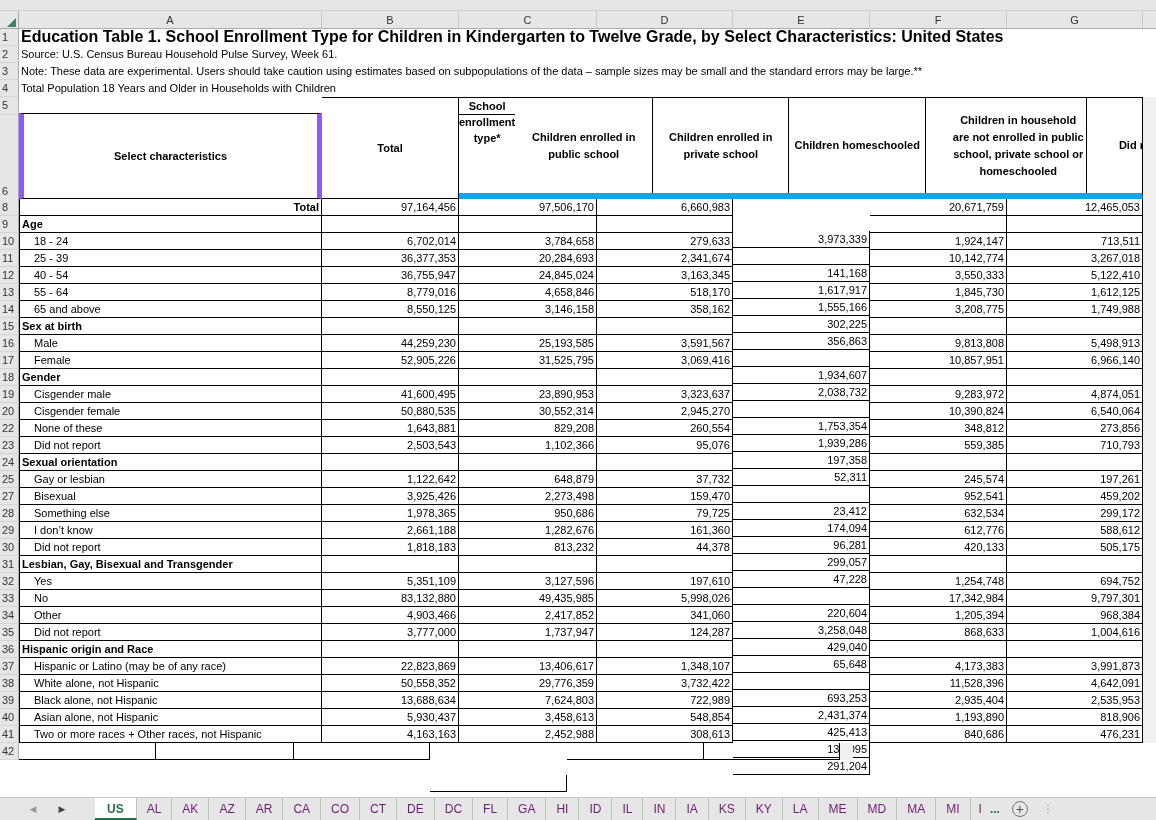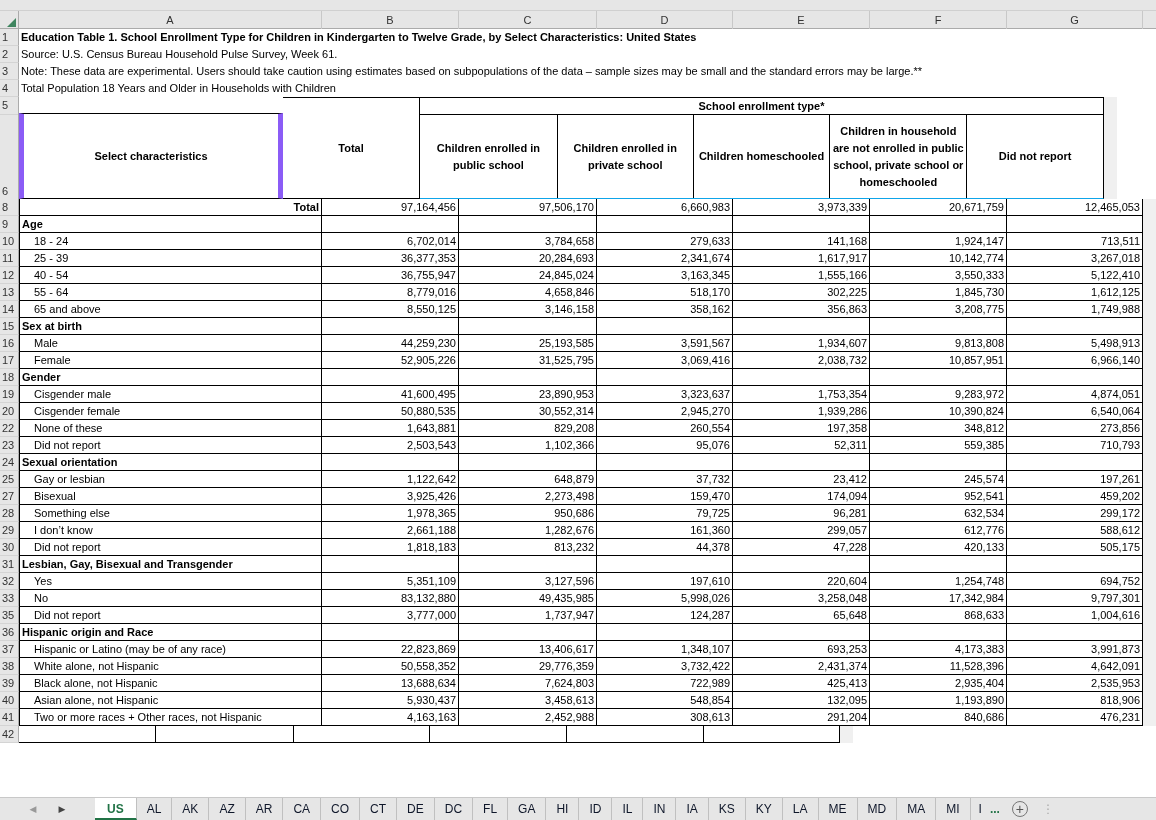--- a/index.html
+++ b/index.html
@@ -25,37 +25,37 @@
   }
   .grid { position: absolute; left: 0; top: 29px; width: 1156px; }
   .row { display: flex; height: 17px; position: relative; }
   .rn {
     width: 19px; flex: none; background: #e6e6e6; color: #333; font-size: 11px;
     border-right: 1px solid #ababab; border-bottom: 1px solid #d4d4d4;
     display: flex; align-items: flex-end; padding-left: 2px; line-height: 16px;
   }
   .c { flex: none; height: 100%; white-space: nowrap; overflow: visible; padding: 0 2px; line-height: 16px; }
   .cA { width: 303px; } .cB { width: 137px; } .cC { width: 138px; } .cD { width: 136px; }
-  .cE { width: 137px; } .cF { width: 137px; } .cG { width: 136px; }
+  .cE { width: 137px; margin-top: 32px; } .cF { width: 137px; } .cG { width: 136px; }
   .stripe { width: 13px; flex: none; background: #f0f0f0; }
-  .title { font-weight: bold; font-size: 11px; }
+  .title { font-weight: bold; font-size: 16px; }
   .tbl .c { border-right: 1px solid #000; border-bottom: 1px solid #000; }
   .tbl .cA { border-left: 1px solid #000; }
   .num { text-align: right; }
   .cat { font-weight: bold; }
   .sub { padding-left: 14px; }
   .hdr { font-weight: bold; text-align: center; display: flex; align-items: center; justify-content: center; line-height: 17px; white-space: normal; }
   .sheet-bar {
     position: absolute; left: 0; top: 797px; width: 1156px; height: 23px; background: #e6e6e6;
     border-top: 1px solid #c8c8c8; display: flex; align-items: center;
   }
   .nav-arrows { width: 95px; display: flex; justify-content: center; gap: 22px; color: #999; font-size: 9px; }
   .nav-arrows .on { color: #444; }
   .tab {
-    height: 22px; line-height: 22px; padding: 0 10px; color: #0f172a; font-size: 12px;
+    height: 22px; line-height: 22px; padding: 0 10px; color: #701a75; font-size: 12px;
     border-right: 1px solid #c0c0c0; text-align: center;
   }
   .tab.active { background: #fff; color: #217346; font-weight: bold; border-bottom: 2px solid #217346; padding: 0 12px; }
   .more { color: #217346; font-weight: bold; padding: 0 6px; font-size: 12px; }
   .add-sheet {
     width: 16px; height: 16px; border: 1px solid #777; border-radius: 50%; display: flex;
     align-items: center; justify-content: center; color: #555; font-size: 14px; margin-left: 6px;
   }
   .vdots { color: #aaa; margin-left: 14px; font-size: 12px; }
 </style>
@@ -93,29 +93,29 @@
     <div class="rn">4</div>
     <div class="c">Total Population 18 Years and Older in Households with Children</div>
   </div>
 
   <div style="display:flex; height:102px; position:relative;">
     <div style="width:19px; flex:none; background:#e6e6e6; border-right:1px solid #ababab; position:relative;">
       <div style="position:absolute; top:0; left:2px; height:17px; line-height:16px; color:#333;">5</div>
       <div style="position:absolute; top:17px; left:0; width:18px; border-top:1px solid #d4d4d4;"></div>
       <div style="position:absolute; bottom:0; left:2px; line-height:16px; color:#333;">6</div>
     </div>
-    <div style="width:264px; flex:none; border:5px solid #8b5cf6; border-top:1px solid #000; border-bottom:1px solid #000;margin-top:16px;" class="hdr">Select characteristics</div>
+    <div style="width:303px; flex:none; border:5px solid #8b5cf6; border-top:1px solid #000; border-bottom:1px solid #000;margin-top:16px;" class="hdr">Select characteristics</div>
     <div style="width:137px; flex:none; border-top:1px solid #000; border-right:1px solid #000; border-bottom:1px solid #000;" class="hdr">Total</div>
-    <div style="width:684px; flex:none; display:flex; flex-direction:column; border-top:1px solid #000; border-right:1px solid #000; border-bottom:1px solid #0ea5e9;justify-content:space-between;">
+    <div style="width:684px; flex:none; display:flex; flex-direction:row; border-top:1px solid #000; border-right:1px solid #000; border-bottom:6px solid #0ea5e9;justify-content:space-between;">
       <div style="height:17px; text-align:center; font-weight:bold; line-height:16px; border-bottom:1px solid #000;">School enrollment type*</div>
       <div style="display:flex; flex:1;">
         <div class="hdr" style="width:138px; border-right:1px solid #000; padding:0 10px;">Children enrolled in public school</div>
         <div class="hdr" style="width:136px; border-right:1px solid #000; padding:0 10px;">Children enrolled in private school</div>
         <div class="hdr" style="width:137px; border-right:1px solid #000; padding:0 2px;">Children homeschooled</div>
-        <div class="hdr" style="width:137px; border-right:1px solid #000; padding:0 1px;">Children in household are not enrolled in public school, private school or homeschooled</div>
+        <div class="hdr" style="width:137px; border-right:1px solid #000; padding:0 1px;margin-left:24px;">Children in household are not enrolled in public school, private school or homeschooled</div>
         <div class="hdr" style="width:136px;">Did not report</div>
       </div>
     </div>
     <div class="stripe"></div>
   </div>
 
   <div id="body-rows" class="tbl">
       <div class="row">
         <div class="rn">8</div>
         <div class="c cA num cat">Total</div>
@@ -371,20 +371,31 @@
       </div>
       <div class="row">
         <div class="rn">33</div>
         <div class="c cA sub">No</div>
         <div class="c num cB">83,132,880</div>
         <div class="c num cC">49,435,985</div>
         <div class="c num cD">5,998,026</div>
         <div class="c num cE">3,258,048</div>
         <div class="c num cF">17,342,984</div>
         <div class="c num cG">9,797,301</div>
+        <div class="stripe"></div>
+      </div>
+      <div class="row">
+        <div class="rn">34</div>
+        <div class="c cA sub">Other</div>
+        <div class="c num cB">4,903,466</div>
+        <div class="c num cC">2,417,852</div>
+        <div class="c num cD">341,060</div>
+        <div class="c num cE">429,040</div>
+        <div class="c num cF">1,205,394</div>
+        <div class="c num cG">968,384</div>
         <div class="stripe"></div>
       </div>
       <div class="row">
         <div class="rn">35</div>
         <div class="c cA sub">Did not report</div>
         <div class="c num cB">3,777,000</div>
         <div class="c num cC">1,737,947</div>
         <div class="c num cD">124,287</div>
         <div class="c num cE">65,648</div>
         <div class="c num cF">868,633</div>

